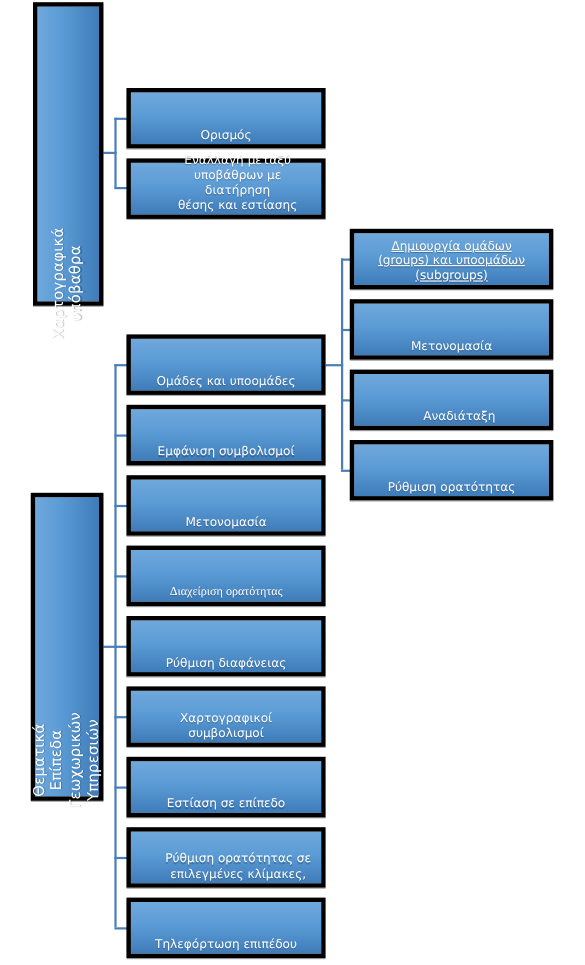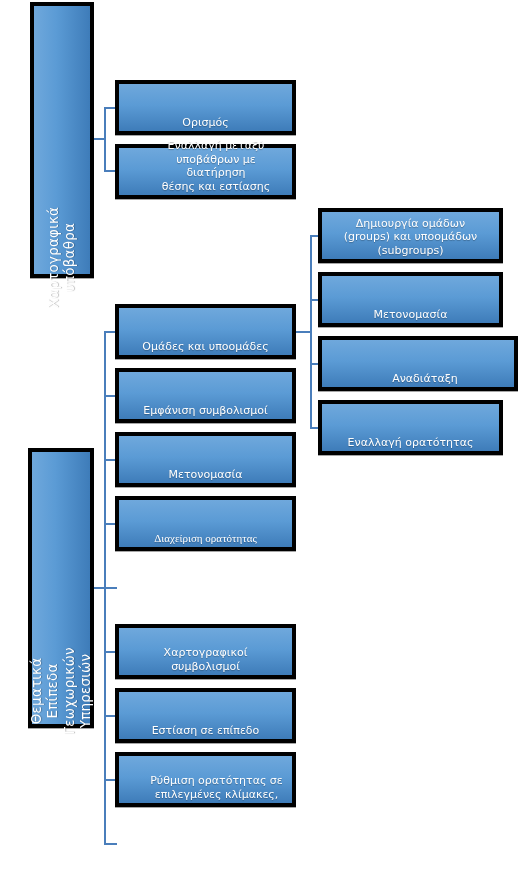--- a/index.html
+++ b/index.html
@@ -106,47 +106,53 @@
   </div>
 
   <div class="node" style="left:115px; top:432px; width:181px; height:55px;">
     <span class="lbl">Μετονομασία</span>
   </div>
 
   <div class="node" style="left:115px; top:496px; width:181px; height:55px;font-family:Liberation Serif, serif;">
     <span class="lbl">Διαχείριση ορατότητας</span>
   </div>
 
+  <div class="node" style="left:115px; top:560px; width:181px; height:55px;">
+    <span class="lbl">Ρύθμιση διαφάνειας</span>
+  </div>
 
   <div class="node" style="left:115px; top:624px; width:181px; height:55px;">
     <span class="lbl">Χαρτογραφικοί
 συμβολισμοί</span>
   </div>
 
   <div class="node" style="left:115px; top:688px; width:181px; height:55px;">
     <span class="lbl">Εστίαση σε επίπεδο</span>
   </div>
 
   <div class="node" style="left:115px; top:752px; width:181px; height:55px;padding-left:28px;">
     <span class="lbl">Ρύθμιση ορατότητας σε
 επιλεγμένες κλίμακες,</span>
   </div>
 
+  <div class="node" style="left:115px; top:816px; width:181px; height:55px;">
+    <span class="lbl">Τηλεφόρτωση επιπέδου</span>
+  </div>
 
-  <div class="node" style="left:318px; top:208px; width:185px; height:55px;">
+  <div class="node" style="left:318px; top:208px; width:185px; height:55px;text-decoration:underline;">
     <span class="lbl">Δημιουργία ομάδων
 (groups) και υποομάδων
 (subgroups)</span>
   </div>
 
   <div class="node" style="left:318px; top:272px; width:185px; height:55px;">
     <span class="lbl">Μετονομασία</span>
   </div>
 
-  <div class="node" style="left:318px; top:336px; width:200px; height:55px;padding-left:20px;">
+  <div class="node" style="left:318px; top:336px; width:185px; height:55px;padding-left:20px;">
     <span class="lbl">Αναδιάταξη</span>
   </div>
 
   <div class="node" style="left:318px; top:400px; width:185px; height:55px;">
-    <span class="lbl">Εναλλαγή ορατότητας</span>
+    <span class="lbl">Ρύθμιση ορατότητας</span>
   </div>
 
 </div>
 
 </body></html>

